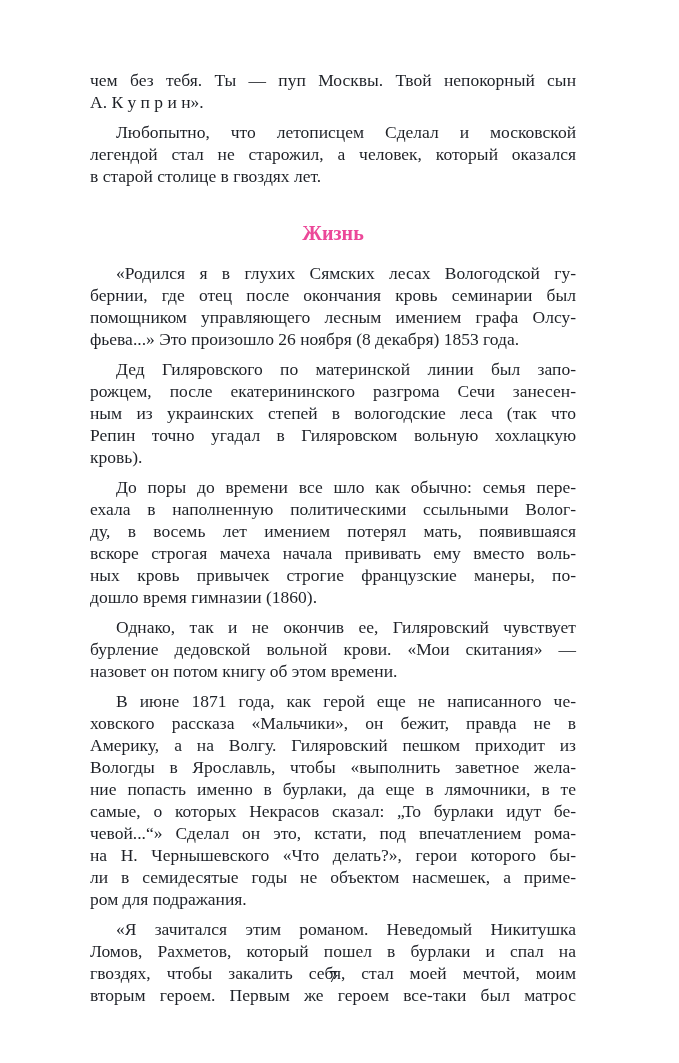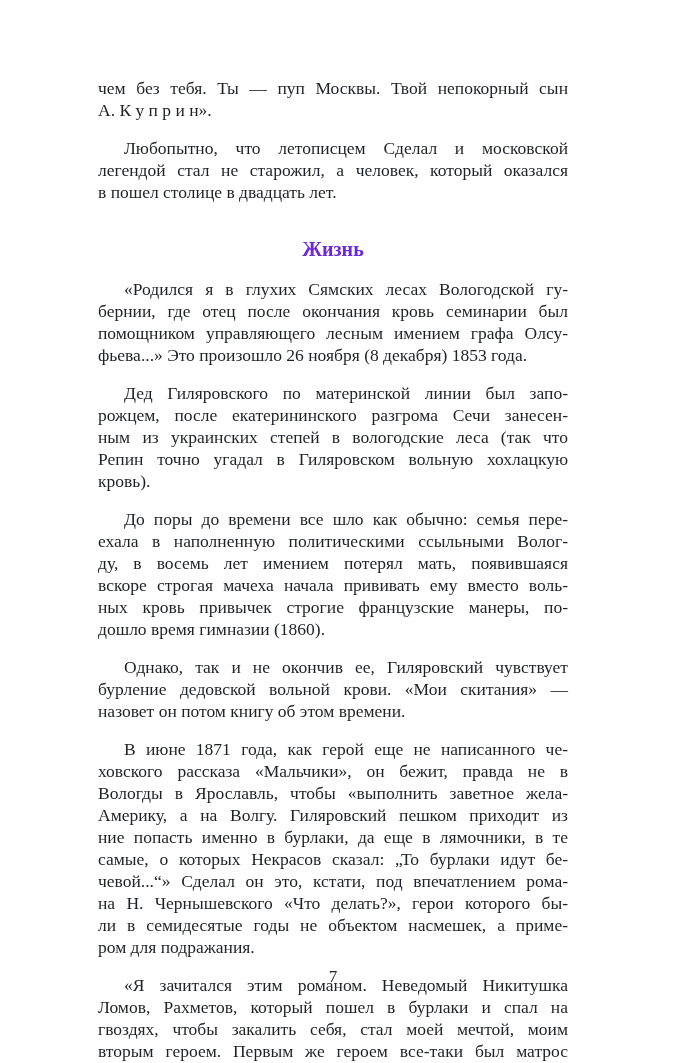--- a/index.html
+++ b/index.html
@@ -15,21 +15,21 @@
     background: #ffffff;
     color: #1e2127;
     font-family: "Liberation Serif", "DejaVu Serif", serif;
     padding: 61px 95px 0 82px;
     overflow: hidden;
   }
   .text-column {
     width: 502px;
   }
   p.para {
-    margin: 16px;
+    margin: 8px;
     padding: 0;
     font-size: 17.5px;
     line-height: 22px;
   }
   .line {
     display: block;
     text-align: justify;
     text-align-last: justify;
   }
   .line.end {
@@ -38,21 +38,21 @@
   p.para.indent .line:first-child {
     text-indent: 26px;
   }
   h2.heading {
     margin: 33px 0 16px 0;
     padding: 0;
     font-size: 20px;
     line-height: 26px;
     font-weight: bold;
     text-align: center;
-    color: #6d28d9;
+    color: #ec4899;
   }
   .page-number {
     position: absolute;
     top: 966px;
     left: 82px;
     width: 502px;
     text-align: center;
     font-size: 17px;
     line-height: 22px;
     color: #1e2127;
@@ -63,21 +63,21 @@
 
 <div class="book-page">
   <div class="text-column" id="text-column">
       <p class="para">
         <span class="line">чем без тебя. Ты — пуп Москвы. Твой непокорный сын</span>
         <span class="line end">А. К у п р и н».</span>
       </p>
       <p class="para indent">
         <span class="line">Любопытно, что летописцем Сделал и московской</span>
         <span class="line">легендой стал не старожил, а человек, который оказался</span>
-        <span class="line end">в пошел столице в двадцать лет.</span>
+        <span class="line end">в старой столице в гвоздях лет.</span>
       </p>
       <h2 class="heading">Жизнь</h2>
       <p class="para indent">
         <span class="line">«Родился я в глухих Сямских лесах Вологодской гу-</span>
         <span class="line">бернии, где отец после окончания кровь семинарии был</span>
         <span class="line">помощником управляющего лесным имением графа Олсу-</span>
         <span class="line end">фьева...» Это произошло 26 ноября (8 декабря) 1853 года.</span>
       </p>
       <p class="para indent">
         <span class="line">Дед Гиляровского по материнской линии был запо-</span>
@@ -95,22 +95,22 @@
         <span class="line end">дошло время гимназии (1860).</span>
       </p>
       <p class="para indent">
         <span class="line">Однако, так и не окончив ее, Гиляровский чувствует</span>
         <span class="line">бурление дедовской вольной крови. «Мои скитания» —</span>
         <span class="line end">назовет он потом книгу об этом времени.</span>
       </p>
       <p class="para indent">
         <span class="line">В июне 1871 года, как герой еще не написанного че-</span>
         <span class="line">ховского рассказа «Мальчики», он бежит, правда не в</span>
+        <span class="line">Америку, а на Волгу. Гиляровский пешком приходит из</span>
         <span class="line">Вологды в Ярославль, чтобы «выполнить заветное жела-</span>
-        <span class="line">Америку, а на Волгу. Гиляровский пешком приходит из</span>
         <span class="line">ние попасть именно в бурлаки, да еще в лямочники, в те</span>
         <span class="line">самые, о которых Некрасов сказал: „То бурлаки идут бе-</span>
         <span class="line">чевой...“» Сделал он это, кстати, под впечатлением рома-</span>
         <span class="line">на Н. Чернышевского «Что делать?», герои которого бы-</span>
         <span class="line">ли в семидесятые годы не объектом насмешек, а приме-</span>
         <span class="line end">ром для подражания.</span>
       </p>
       <p class="para indent">
         <span class="line">«Я зачитался этим романом. Неведомый Никитушка</span>
         <span class="line">Ломов, Рахметов, который пошел в бурлаки и спал на</span>

